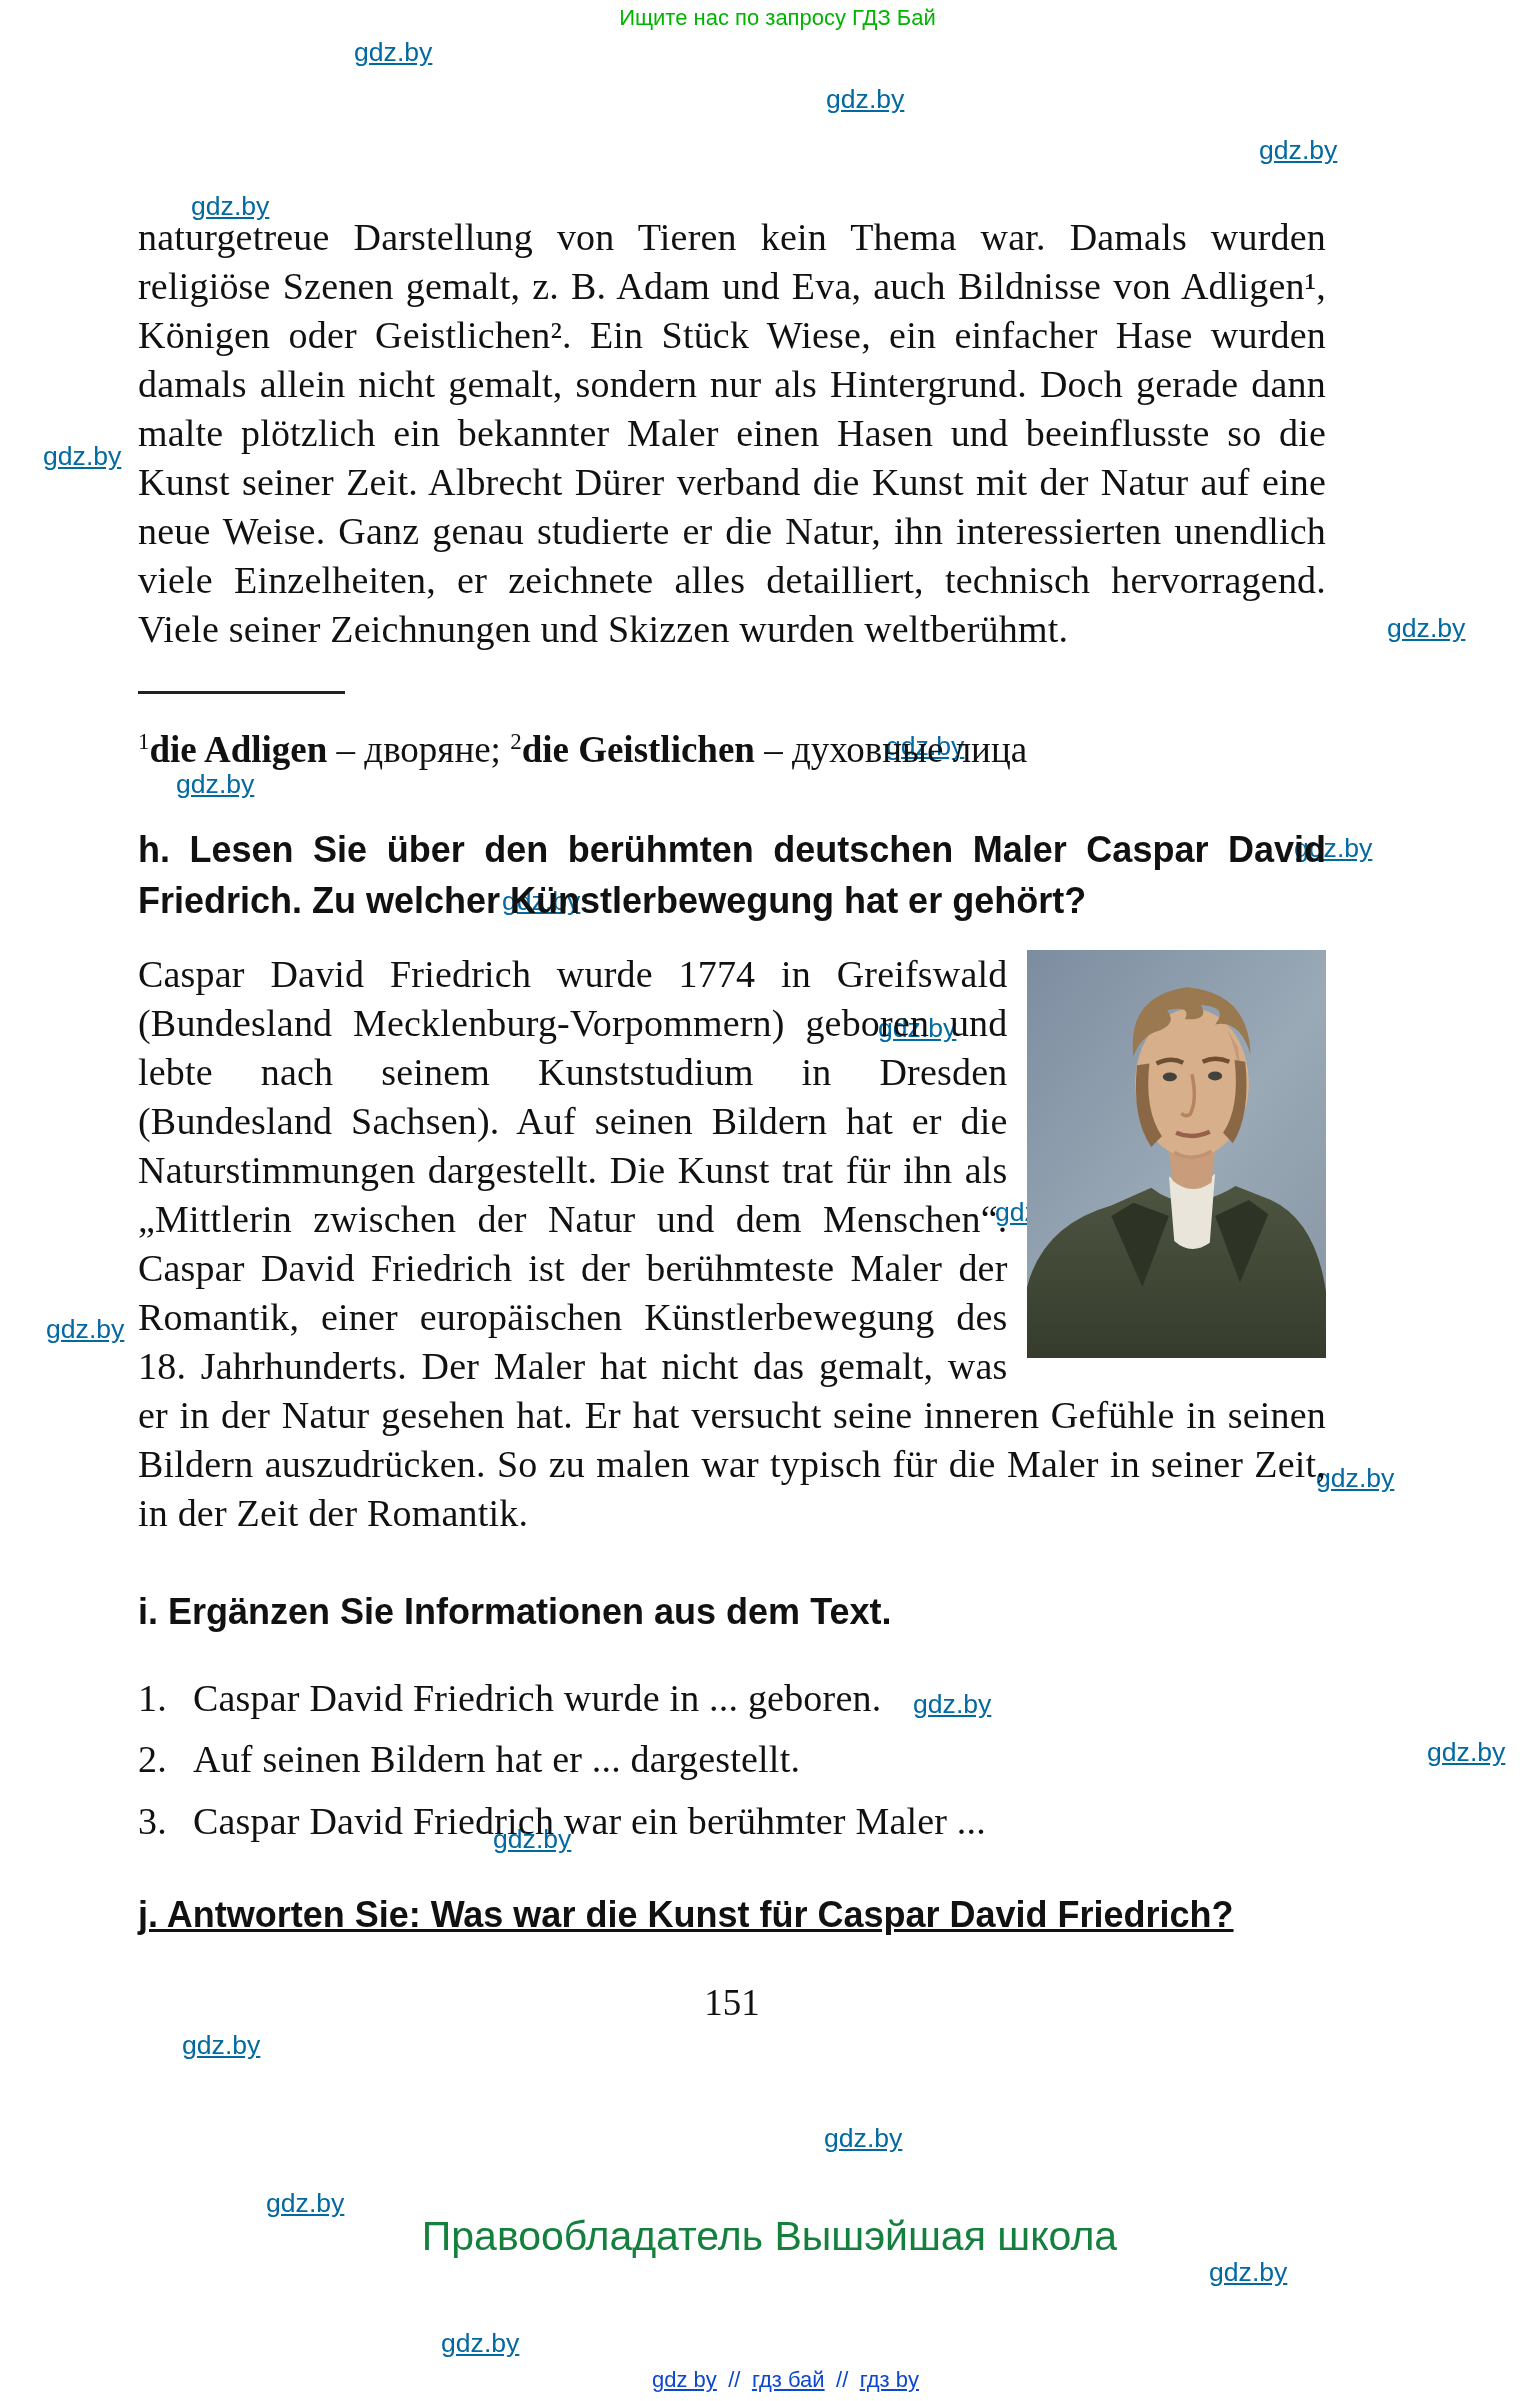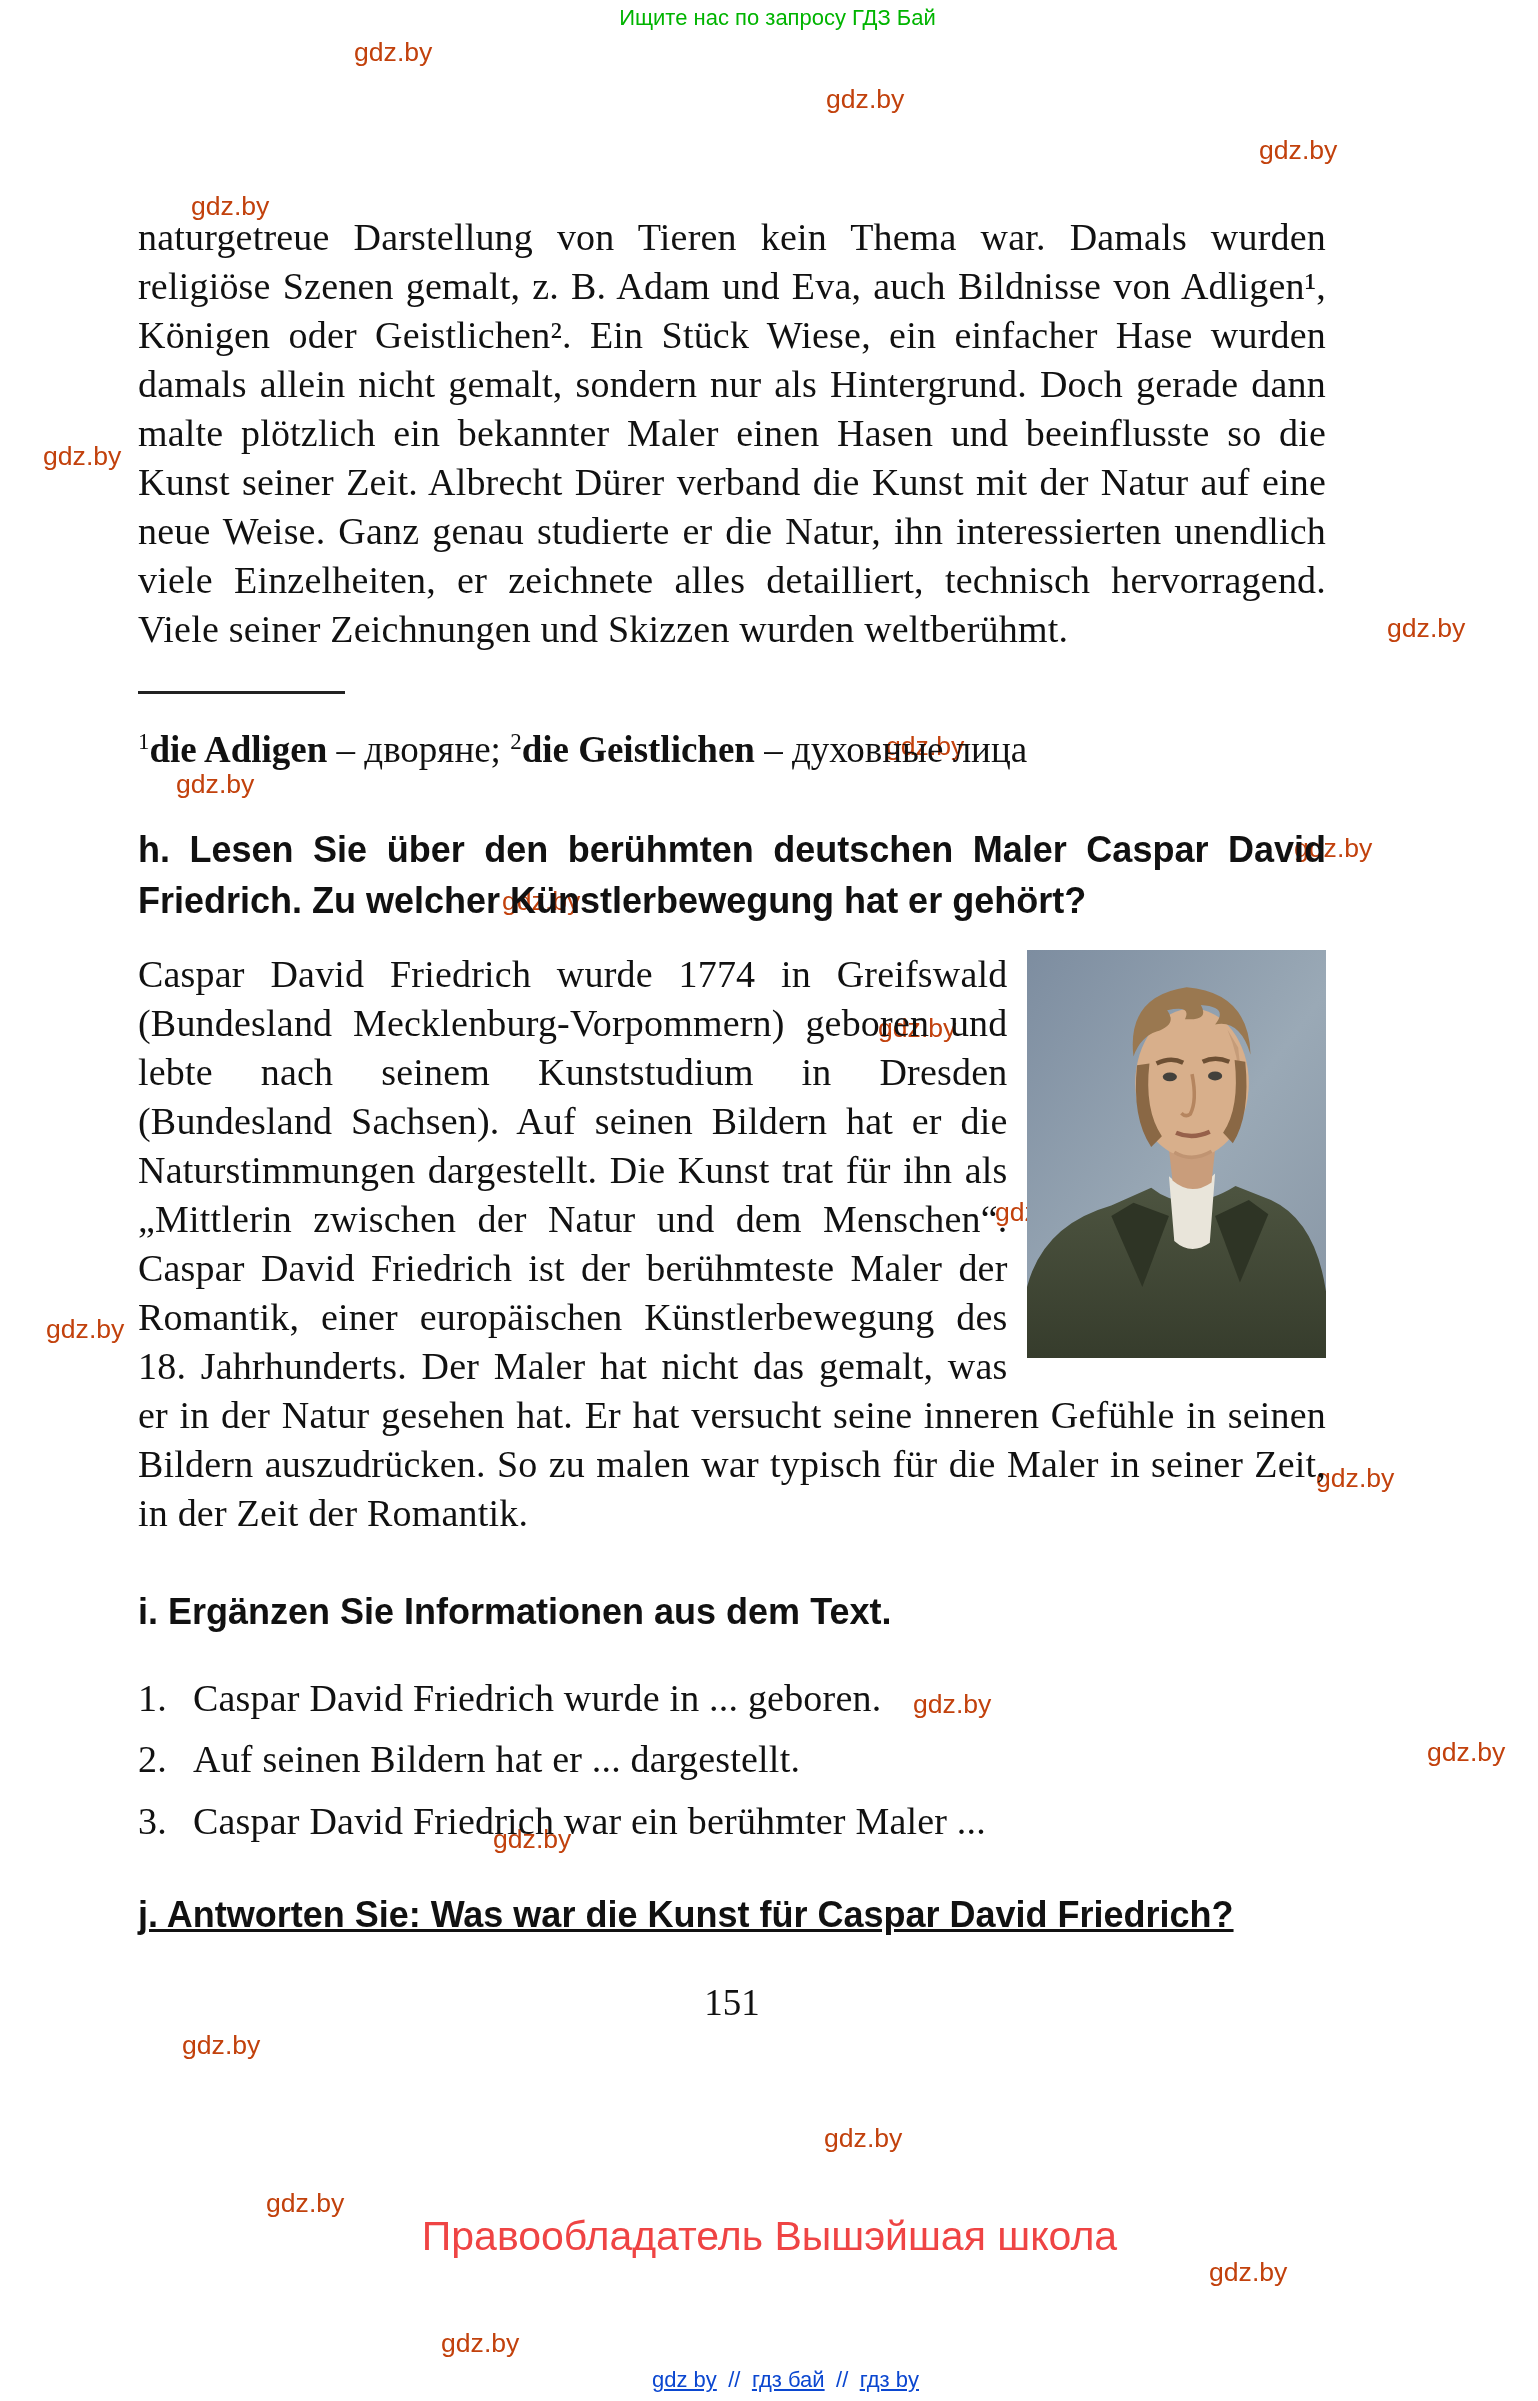--- a/index.html
+++ b/index.html
@@ -14,21 +14,21 @@
   }
   .top-notice {
     position:absolute; top:5.3px; left:0; width:100%;
     text-align:center;
     font-family:"Liberation Sans", sans-serif;
     font-size:22px; color:#00b400;padding-left:8px;
   }
   .watermark {
     position:absolute;
     font-family:"Liberation Sans", sans-serif;
-    font-size:26.6px; color:#c2410c; white-space:nowrap;
+    font-size:26.6px; color:#0369a1; white-space:nowrap;text-decoration:underline;
   }
   .main {
     position:absolute; left:138px; top:213px; width:1188px;
   }
   .body-text {
     font-size:38px; line-height:49px;
     text-align:justify; letter-spacing:0.2px; margin:0;
   }
   .footnote-rule {
     width:207px; height:2.7px; background:#222222; margin-top:37px;
@@ -60,21 +60,21 @@
   }
   .list-item .num { width:55px; flex:none; }
   .j-heading { margin-top:43px;text-decoration:underline; }
   .page-number {
     text-align:center; font-size:37px; margin-top:41px;
   }
   .copyright {
     position:absolute; top:2213px; left:0; width:100%;
     text-align:center;
     font-family:"Liberation Sans", sans-serif;
-    font-size:41px; color:#ef4444;
+    font-size:41px; color:#15803d;
   }
   .footer {
     position:absolute; top:2367px; left:16px; width:100%;
     text-align:center;
     font-family:"Liberation Sans", sans-serif;
     font-size:22px; color:#0b47d0;
   }
   .footer .flink { color:#0b47d0; text-decoration:underline; cursor:pointer; }
   .footer .fsep { color:#0b47d0; text-decoration:none; margin:0 5.3px; }
 </style>

